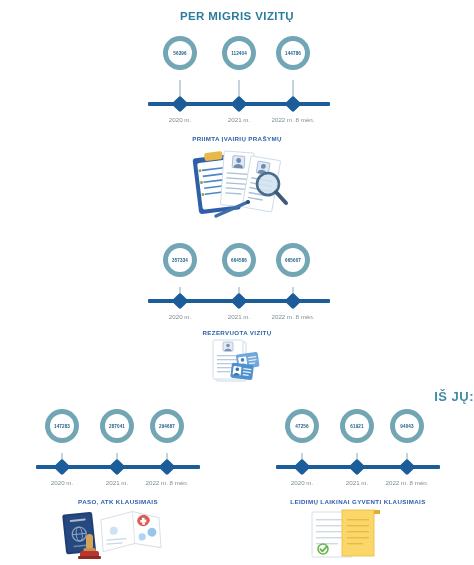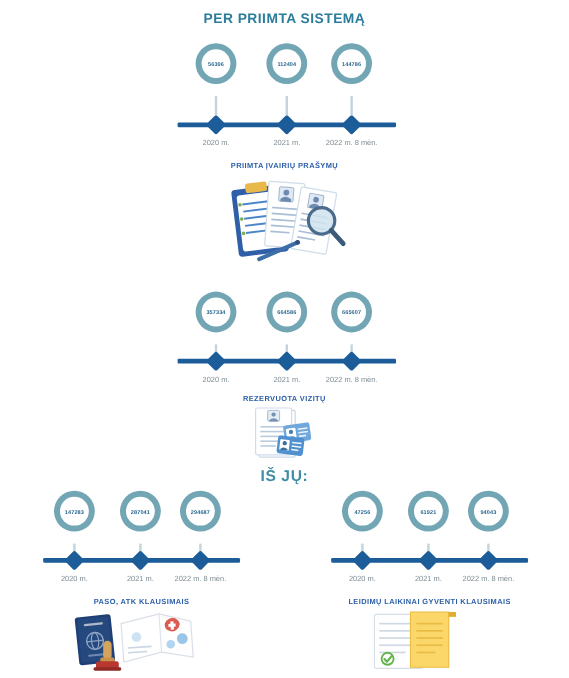--- a/index.html
+++ b/index.html
@@ -28,20 +28,21 @@
   .sub-title {
     font-size: 6.2px;
     color: #2b5ea8;
     letter-spacing: 0.35px;
   }
   .isju-title {
     font-size: 13px;
     color: #3f8ca6;
     font-weight: bold;
     letter-spacing: 0.5px;
+    text-align: right;
   }
 
   
   .timeline {
     position: absolute;
   }
   .tl-bar {
     position: absolute;
     left: 0;
     height: 4px;
@@ -122,21 +123,21 @@
   }
 
   
   .illus {
     position: absolute;
   }
 </style>
 </head>
 <body>
 
-<div class="section-title main-title" style="position:absolute; left:0; top:10px; width:474px;">PER PRIIMTA SISTEMĄ</div>
+<div class="section-title main-title" style="position:absolute; left:0; top:10px; width:474px;">PER MIGRIS VIZITŲ</div>
 
 <div class="timeline" style="left:148px; top:36px; width:182px; height:90px;">
 
   <div class="tl-bar" style="top:66px; width:182px;"></div>
 
   <div class="tl-node" style="left:32px;">
     <div class="pin">
       <div class="pin-inner">
         <span class="pin-value">56396</span>
       </div>

